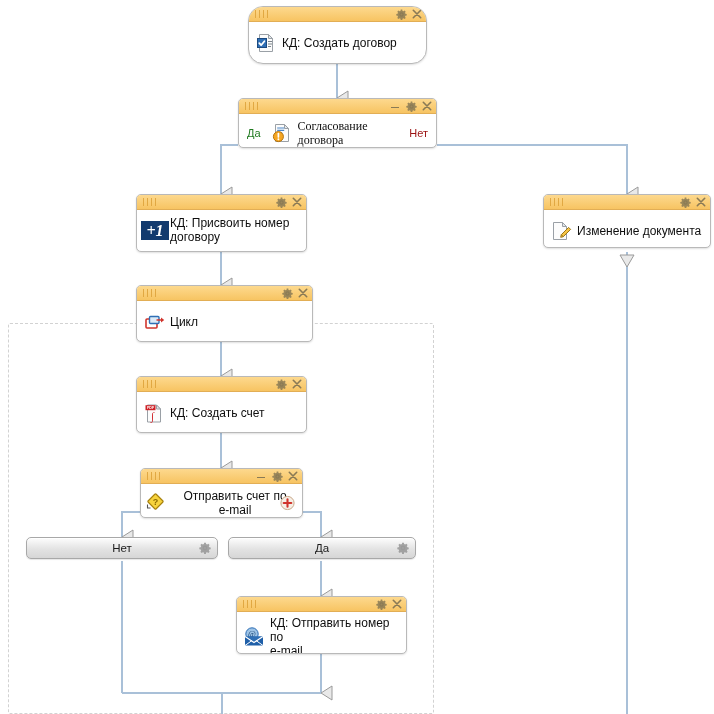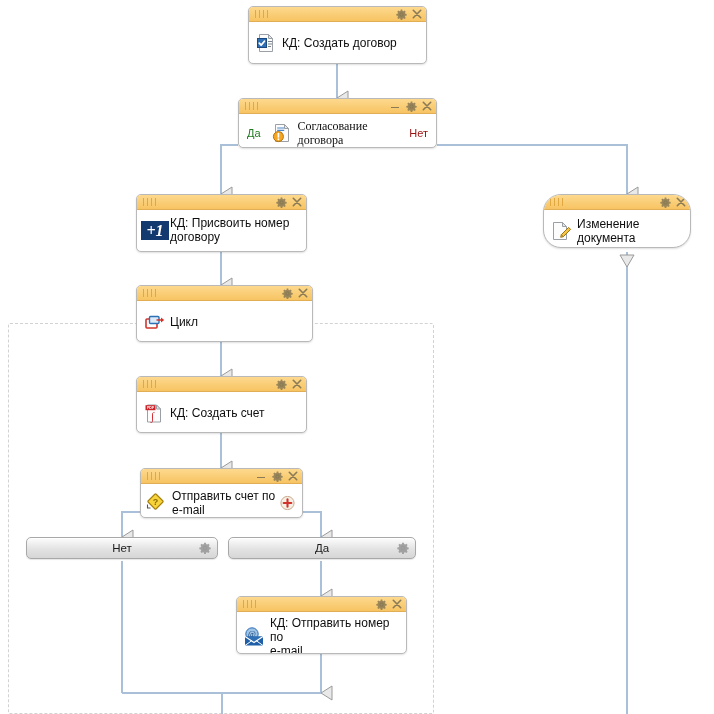--- a/index.html
+++ b/index.html
@@ -131,21 +131,21 @@
       <path d="M222,693 L222,714"></path>
 
       <path d="M627,252 L627,714"></path>
     </g>
 
     <g>
       <polygon points="620,255 634,255 627,267" fill="#e9e9e9" stroke="#9a9a9a" stroke-width="1"></polygon>
     </g>
   </svg>
 
-  <div class="node" style="left:248px;top:6px;width:179px;height:58px;">
+  <div class="node" style="left:248px;top:6px;width:179px;height:58px;border-radius:15px;">
     <div class="tbar">
       <span class="grip"></span>
       <span class="tbtns">
         <span class="tbtn gear">
           <svg width="11" height="11" viewBox="0 0 11 11">
               <path d="M5.5 3.3a2.2 2.2 0 100 4.4 2.2 2.2 0 000-4.4zm0 1.2a1 1 0 110 2 1 1 0 010-2z" fill="#8a7a55"></path>
               <path d="M4.7.6h1.6l.2 1.3 1 .4 1.1-.7 1.1 1.1-.7 1.1.4 1 1.3.2v1.6l-1.3.2-.4 1 .7 1.1-1.1 1.1-1.1-.7-1 .4-.2 1.3H4.7l-.2-1.3-1-.4-1.1.7L1.3 8.9 2 7.8l-.4-1L.3 6.6V5l1.3-.2.4-1L1.3 2.7 2.4 1.6l1.1.7 1-.4z" fill="#8a7a55" opacity=".85"></path>
             </svg>
         </span>
         <span class="tbtn close">
@@ -227,21 +227,21 @@
         <svg width="28" height="22" viewBox="0 0 28 22">
           <rect x="0" y="2" width="28" height="19" fill="#123a6e"></rect>
           <text x="14" y="17" font-family="Liberation Serif, serif" font-size="16" font-style="italic" font-weight="bold" fill="#ffffff" text-anchor="middle">+1</text>
         </svg>
       </span>
       <span class="label">КД: Присвоить номер
 договору</span>
     </div>
   </div>
 
-  <div class="node" style="left:543px;top:194px;width:148px;height:54px;border-radius:18px;">
+  <div class="node" style="left:543px;top:194px;width:168px;height:54px;">
     <div class="tbar">
       <span class="grip"></span>
       <span class="tbtns">
         <span class="tbtn gear">
           <svg width="11" height="11" viewBox="0 0 11 11">
               <path d="M5.5 3.3a2.2 2.2 0 100 4.4 2.2 2.2 0 000-4.4zm0 1.2a1 1 0 110 2 1 1 0 010-2z" fill="#8a7a55"></path>
               <path d="M4.7.6h1.6l.2 1.3 1 .4 1.1-.7 1.1 1.1-.7 1.1.4 1 1.3.2v1.6l-1.3.2-.4 1 .7 1.1-1.1 1.1-1.1-.7-1 .4-.2 1.3H4.7l-.2-1.3-1-.4-1.1.7L1.3 8.9 2 7.8l-.4-1L.3 6.6V5l1.3-.2.4-1L1.3 2.7 2.4 1.6l1.1.7 1-.4z" fill="#8a7a55" opacity=".85"></path>
             </svg>
         </span>
         <span class="tbtn close">
@@ -347,21 +347,21 @@
     <div class="body" style="min-height:34px;padding:2px 4px;">
       <span class="ico">
         <svg width="22" height="22" viewBox="0 0 22 22">
           <path d="M2.5 12.5v3.5h3" stroke="#555" stroke-width="1.1" fill="none"></path>
           <g transform="translate(10.5,9.5) rotate(45)">
             <rect x="-5.6" y="-5.6" width="11.2" height="11.2" fill="#f7d33c" stroke="#a8820e" stroke-width="1.2" rx="1"></rect>
           </g>
           <text x="10.5" y="13.4" font-family="Liberation Sans, sans-serif" font-size="9" font-weight="bold" fill="#8a6a00" text-anchor="middle">?</text>
         </svg>
       </span>
-      <span class="label" style="flex:1 1 auto;">Отправить счет по
+      <span class="label" style="flex:1 1 auto;text-align:center;">Отправить счет по
 e-mail</span>
       <span class="plusbtn">
         <svg width="15" height="15" viewBox="0 0 15 15">
           <circle cx="7.5" cy="7.5" r="6.6" fill="#f6efe6" stroke="#c9a98a" stroke-width="1"></circle>
           <path d="M7.5 3.7v7.6M3.7 7.5h7.6" stroke="#d0342c" stroke-width="2.1" stroke-linecap="round"></path>
         </svg>
       </span>
     </div>
   </div>
 

